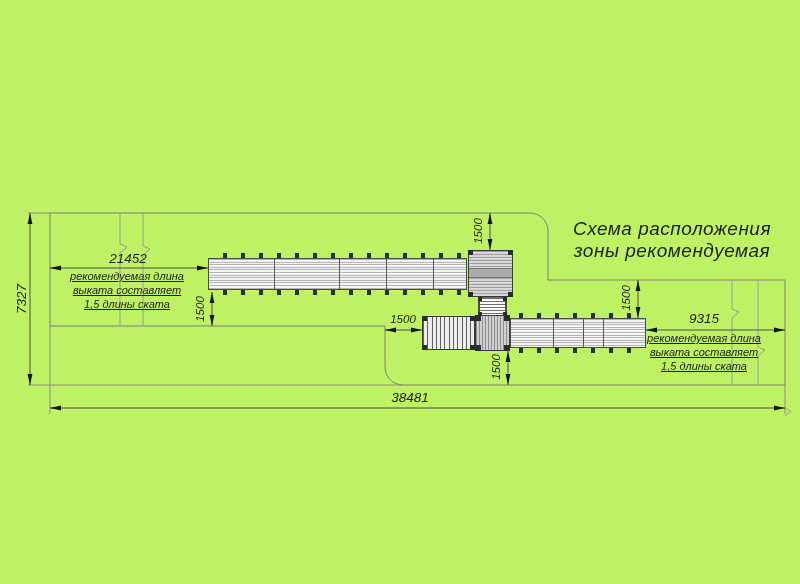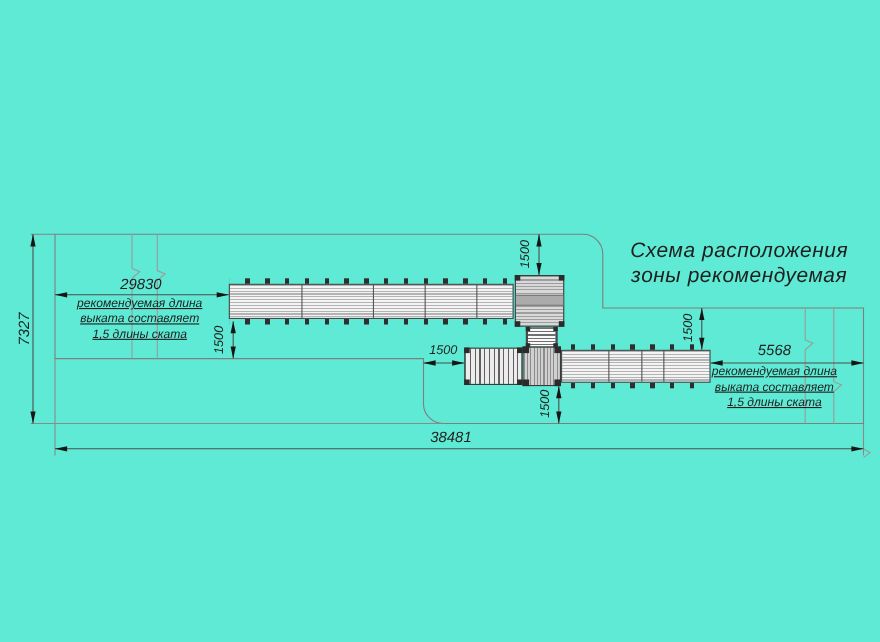--- a/index.html
+++ b/index.html
@@ -1,17 +1,17 @@
 <!DOCTYPE html>
 <html><head>
 <meta charset="utf-8">
 <style>
   html,body{margin:0;padding:0;background:#ffffff;}
   #stage{
-    position:relative;width:800px;height:584px;background:#5eead4;overflow:hidden;
+    position:relative;width:800px;height:584px;background:#bef264;overflow:hidden;
     font-family:"Liberation Sans",sans-serif;color:#1f1f1f;
   }
   #stage svg{position:absolute;left:0;top:0;}
   .struct{position:absolute;box-sizing:border-box;}
   
   .slide{
     border:1px solid #4a4a4a;
     background:repeating-linear-gradient(180deg,#b3b3b3 0 1px,#f4f4f4 1px 2.6px);
   }
   .divider{position:absolute;top:0;bottom:0;width:1px;background:#555;}
@@ -171,22 +171,22 @@
     <g stroke="#4d4d4d" stroke-width="1">
       <line x1="385" y1="330" x2="422" y2="330"></line>
       <polygon points="385,330 396,327.6 396,332.4" fill="#161616" stroke="none"></polygon>
       <polygon points="422,330 411,327.6 411,332.4" fill="#161616" stroke="none"></polygon>
     </g>
   </svg>
 
   <div class="txt title-line" style="left:562px;top:219px;">Схема расположения</div>
   <div class="txt title-line" style="left:562px;top:241px;">зоны рекомендуемая</div>
 
-  <div class="txt dimtxt" style="left:78px;top:252px;width:100px;">29830</div>
-  <div class="txt dimtxt" style="left:654px;top:312px;width:100px;">5568</div>
+  <div class="txt dimtxt" style="left:78px;top:252px;width:100px;">21452</div>
+  <div class="txt dimtxt" style="left:654px;top:312px;width:100px;">9315</div>
   <div class="txt dimtxt" style="left:360px;top:391px;width:100px;">38481</div>
   <div class="txt dimtxt rot" style="left:-8px;top:292px;width:60px;height:14px;">7327</div>
 
   <div class="txt smalldim rot" style="left:184px;top:303px;">1500</div>
   <div class="txt smalldim rot" style="left:462px;top:225px;">1500</div>
   <div class="txt smalldim rot" style="left:610px;top:292px;">1500</div>
   <div class="txt smalldim rot" style="left:480px;top:361px;">1500</div>
   <div class="txt smalldim" style="left:386px;top:314px;">1500</div>
 
   <div class="txt note" style="left:60px;top:271px;">рекомендуемая длина</div>

